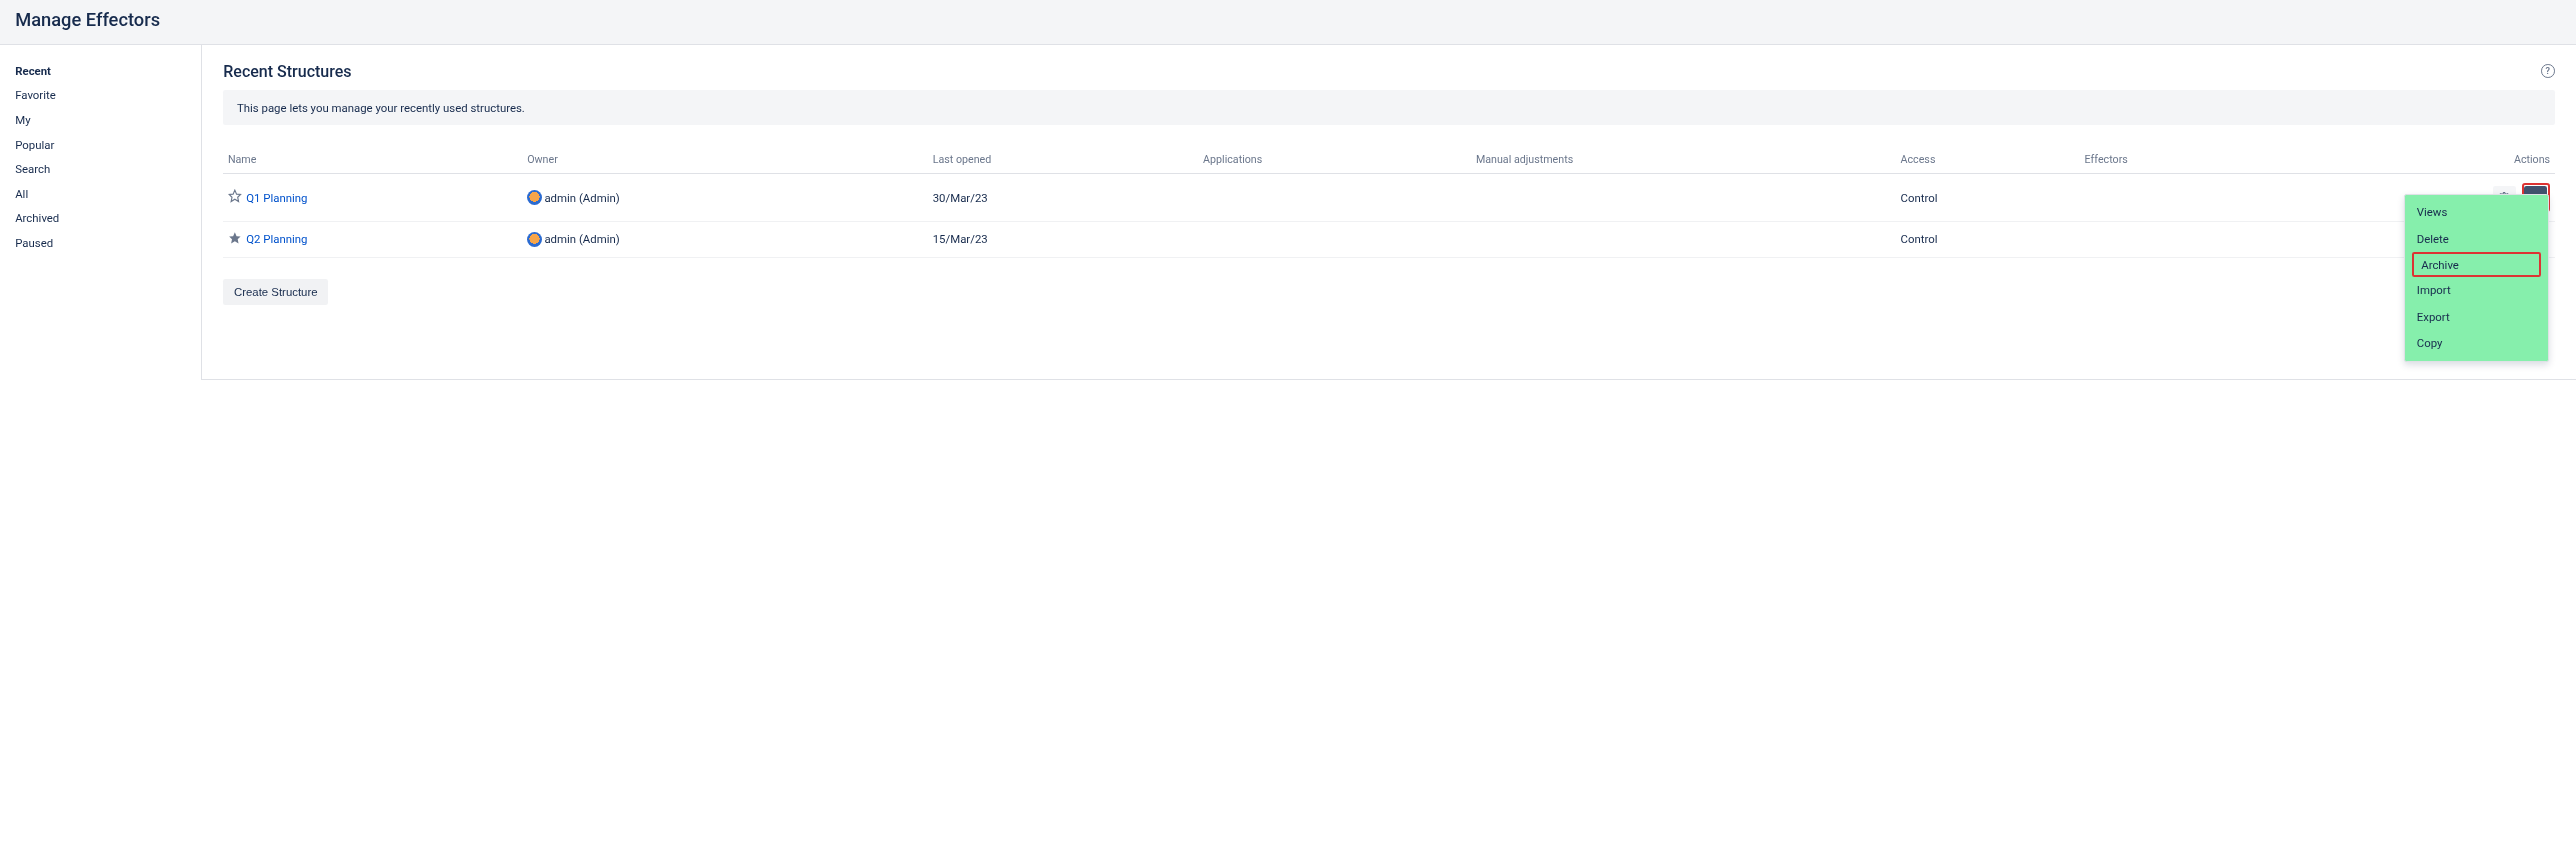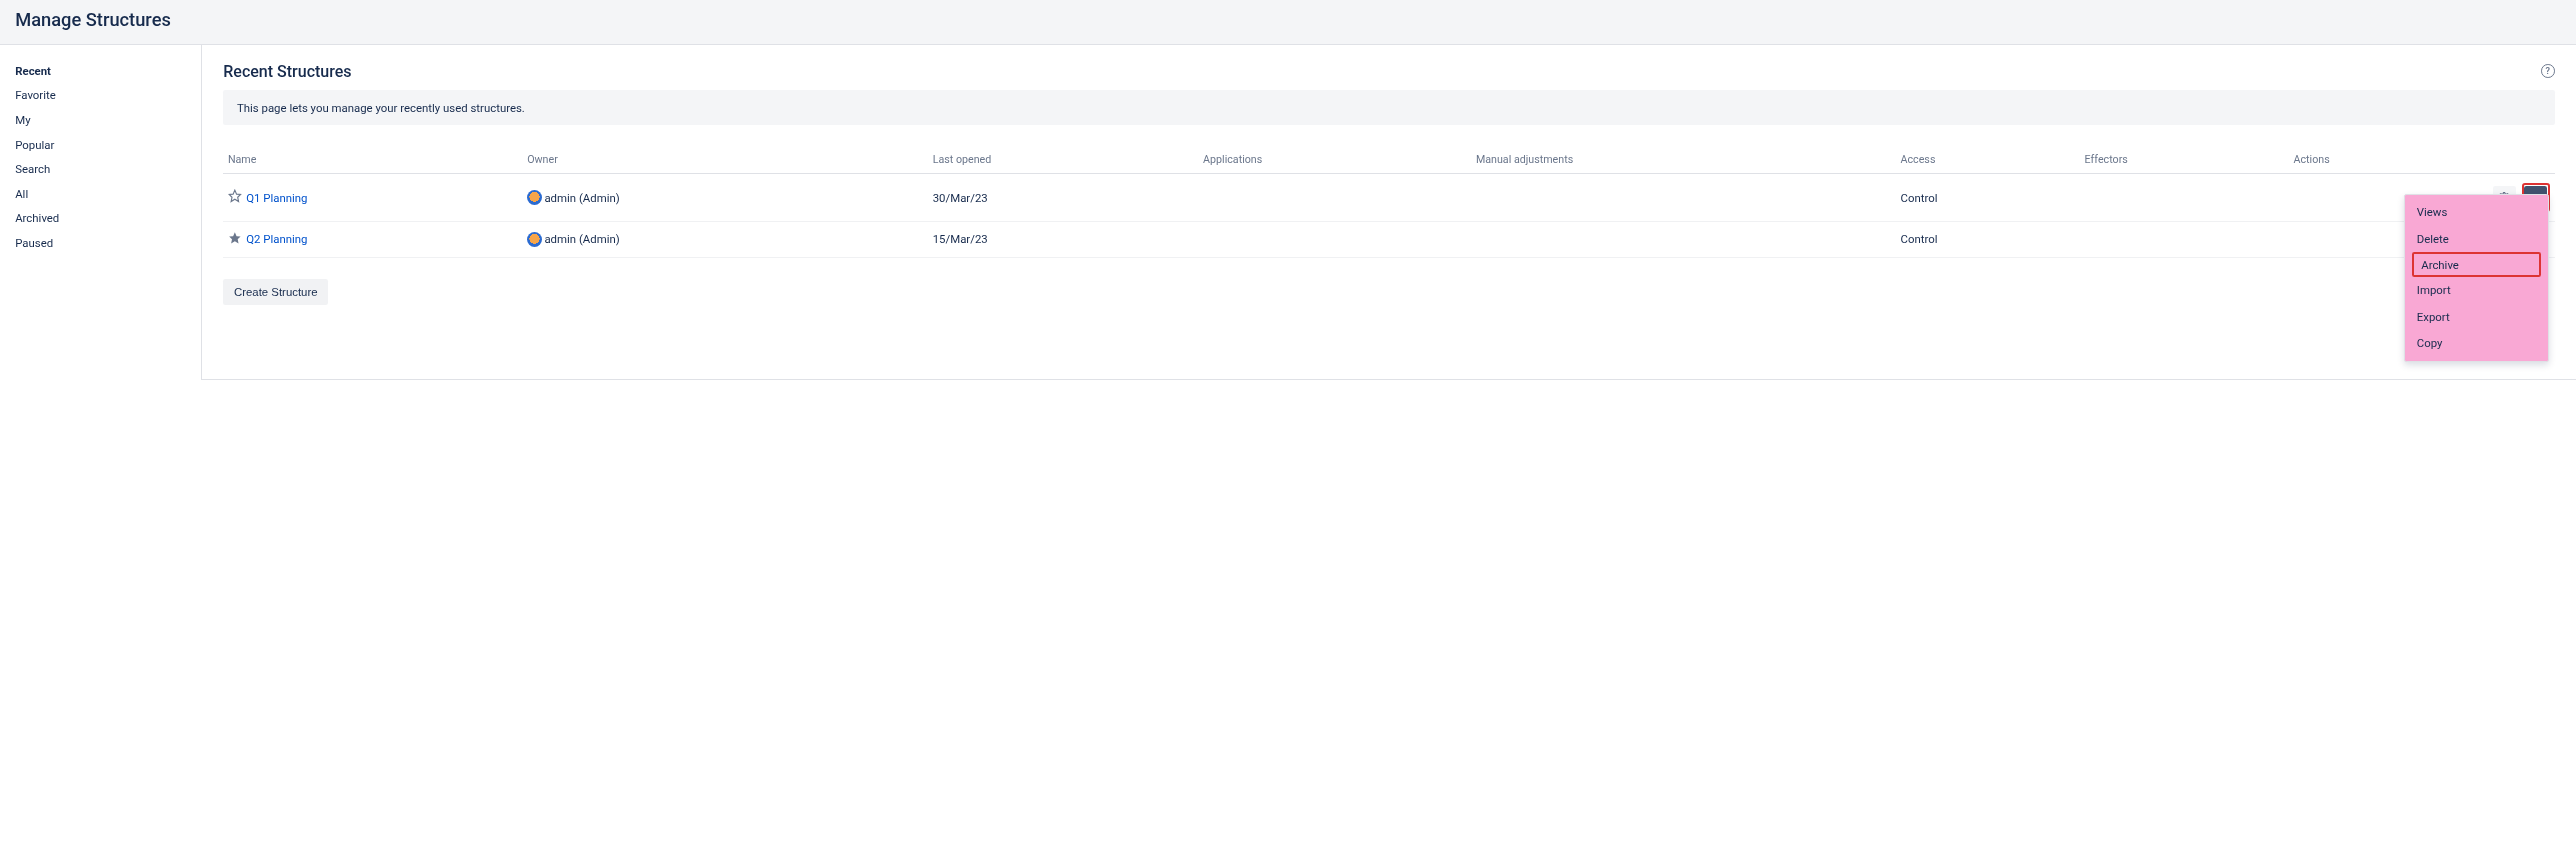--- a/index.html
+++ b/index.html
@@ -134,21 +134,21 @@
     display:inline-block;
     vertical-align:middle;
     margin-left:3px;
   }
   .highlight-more .action-btn.more { margin-left:0; }
   .dropdown {
     position:absolute;
     top: 149px;
     right: 27.4px;
     width: 145px;
-    background:#f9a8d4;
+    background:#86efac;
     border:0.8px solid #dfe1e6;
     border-radius:2.3px;
     box-shadow: 0 3px 7.6px rgba(9,30,66,.15);
     padding: 4.6px 0;
     z-index: 10;
   }
   .dropdown-item {
     padding: 6.1px 12.2px;
     font-size:11.4px;
     color:#172b4d;
@@ -164,27 +164,27 @@
     display:inline-block;
     margin-top: 21.3px;
     background:#f1f2f4;
     border:none;
     padding: 6.9px 10.7px;
     font-size:11.4px;
     color:#172b4d;
     border-radius:2.3px;
     cursor:pointer;
   }
-  th.col-actions { }
+  th.col-actions { text-align:right; }
 </style>
 </head>
 <body>
 
 <div class="header-bar">
-  <h1 class="page-title">Manage Structures</h1>
+  <h1 class="page-title">Manage Effectors</h1>
 </div>
 
 <div class="layout">
   <nav class="sidebar">
     <a class="sidebar-item active">Recent</a>
     <a class="sidebar-item">Favorite</a>
     <a class="sidebar-item">My</a>
     <a class="sidebar-item">Popular</a>
     <a class="sidebar-item">Search</a>
     <a class="sidebar-item">All</a>

